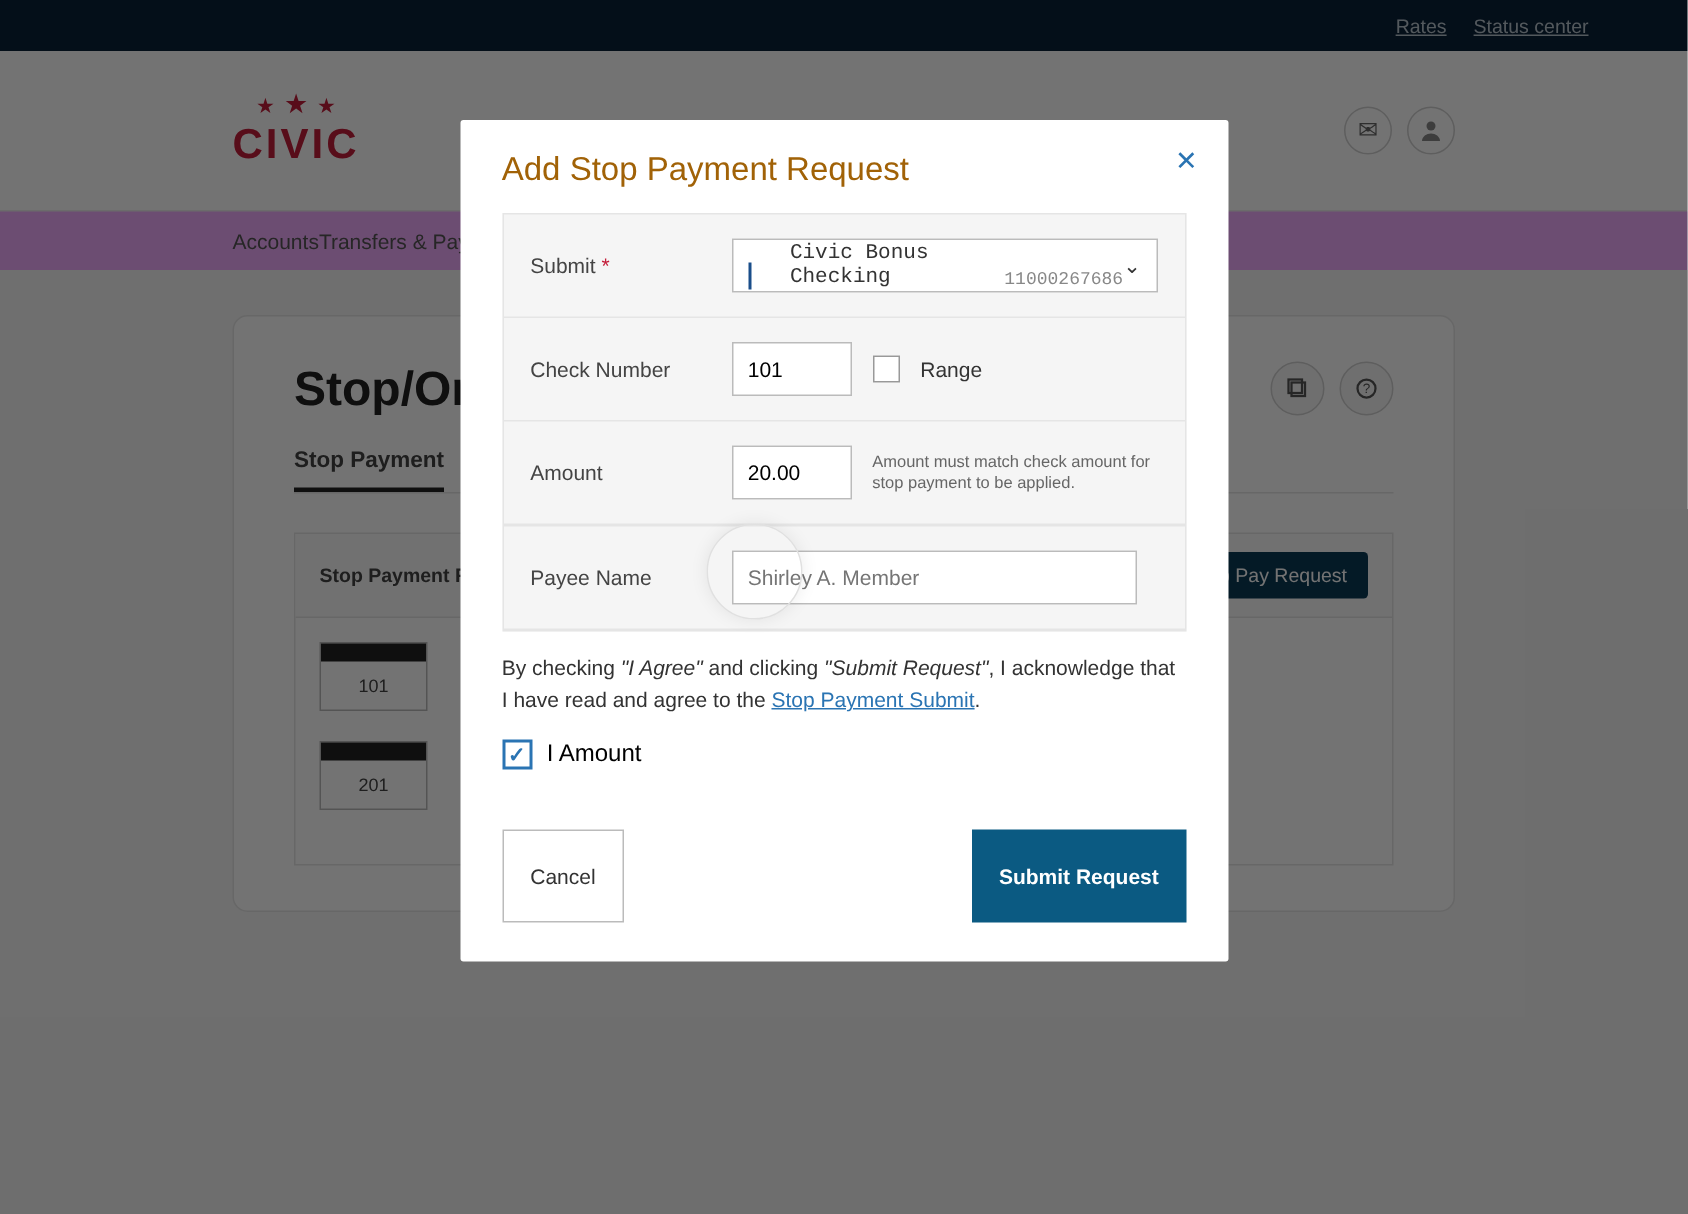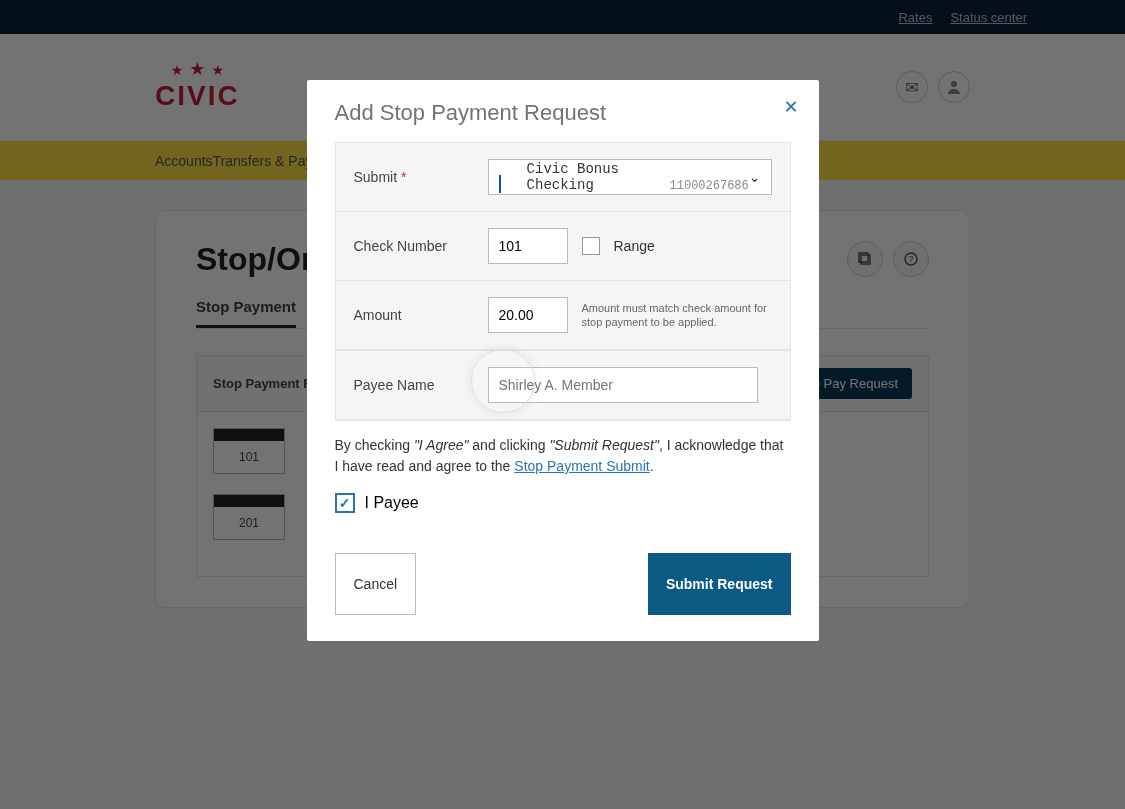--- a/index.html
+++ b/index.html
@@ -10,21 +10,21 @@
     height: 809px;
     position: relative;
     overflow: hidden;
   }
   .topbar {
     background: #0b2238;
     height: 34px;
     display: flex;
     justify-content: flex-end;
     align-items: center;
-    padding-right: 98px;
+    padding-right: 66px;
     gap: 18px;
   }
   .topbar a {
     color: #b9c5cf;
     font-size: 13px;
     text-decoration: underline;
     cursor: pointer;
   }
   .header {
     background: #fff;
@@ -51,21 +51,21 @@
     font-size: 28px;
     font-weight: 700;
     letter-spacing: 2px;
   }
   .header-icons { display:flex; gap:10px; align-items:center; }
   .header-icn {
     width:32px;height:32px;border:1px solid #d0d0d0;border-radius:50%;
     display:flex;align-items:center;justify-content:center;color:#666;font-size:16px;
   }
   .nav {
-    background:#fde047;
+    background:#f0abfc;
     border-top:1px solid #eee;
     padding: 0 155px;
     display:flex;
     height:40px;
     align-items:center;
   }
   .nav-item{ font-size:14px;color:#555;cursor:pointer; }
   .content {
     padding: 30px 155px;
   }
@@ -92,21 +92,21 @@
   .chk-card .num{flex:1;display:flex;align-items:center;justify-content:center;font-size:12px;color:#444;}
   
   .overlay{
     position:absolute;inset:0;background:rgba(0,0,0,0.55);
     display:flex;align-items:flex-start;justify-content:center;padding-top:80px;
   }
   .modal{
     background:#fff;width:512px;border-radius:2px;padding:0;position:relative;
   }
   .modal-pad{padding:20px 28px;}
-  .modal-title{font-size:22px;color:#737373;font-weight:400;margin-bottom:16px;}
+  .modal-title{font-size:22px;color:#a16207;font-weight:400;margin-bottom:16px;}
   .close-x{position:absolute;top:16px;right:20px;color:#2a74b3;font-size:18px;cursor:pointer;font-weight:300;}
   .form-block{background:#f5f5f5;border:1px solid #e5e5e5;}
   .form-row{display:flex;align-items:center;padding:16px 18px;border-bottom:1px solid #e5e5e5;gap:14px;}
   .form-row:last-child{border-bottom:none;}
   .form-label{width:120px;font-size:14px;color:#444;}
   .req{color:#c41e3a;}
   .select-box{
     flex:1;background:#fff;border:1px solid #bbb;height:36px;display:flex;align-items:center;
     justify-content:space-between;padding:0 10px;font-size:14px;color:#333;cursor:pointer;
   }
@@ -247,21 +247,21 @@
         </div>
         <div class="glow-circle" style="left:135px;top:-2px;"></div>
       </div>
 
       <div class="disclaimer">
         <span>By checking </span><i>"I Agree"</i><span> and clicking </span><i>"Submit Request"</i><span>, I acknowledge that I have read and agree to the </span><a>Stop Payment Submit</a>.
       </div>
 
       <div class="agree-row">
         <div class="check-on">✓</div>
-        <span>I Payee</span>
+        <span>I Amount</span>
       </div>
     </div>
     <div class="modal-foot">
       <button class="btn-cancel">Cancel</button>
       <button class="btn-submit">Submit Request</button>
     </div>
   </div>
 </div>
 
 </body></html>

